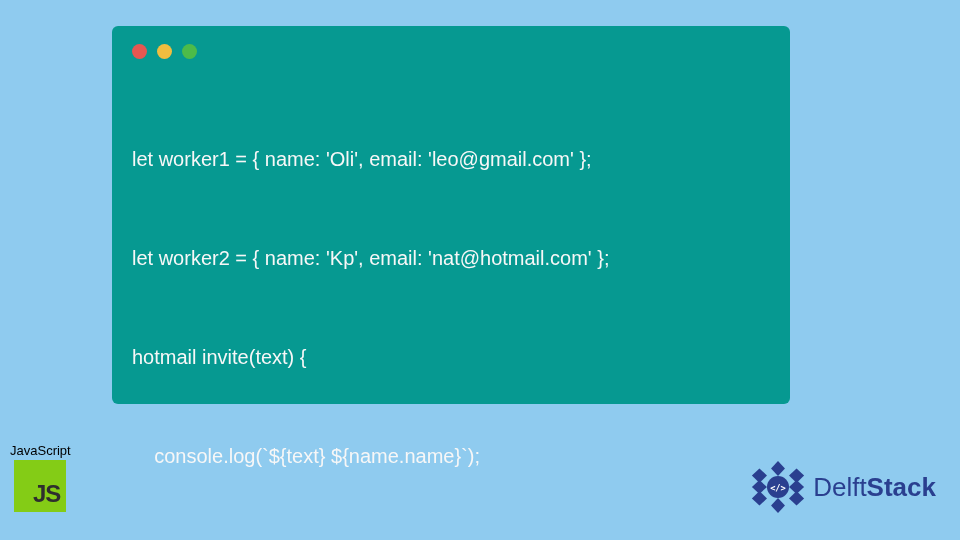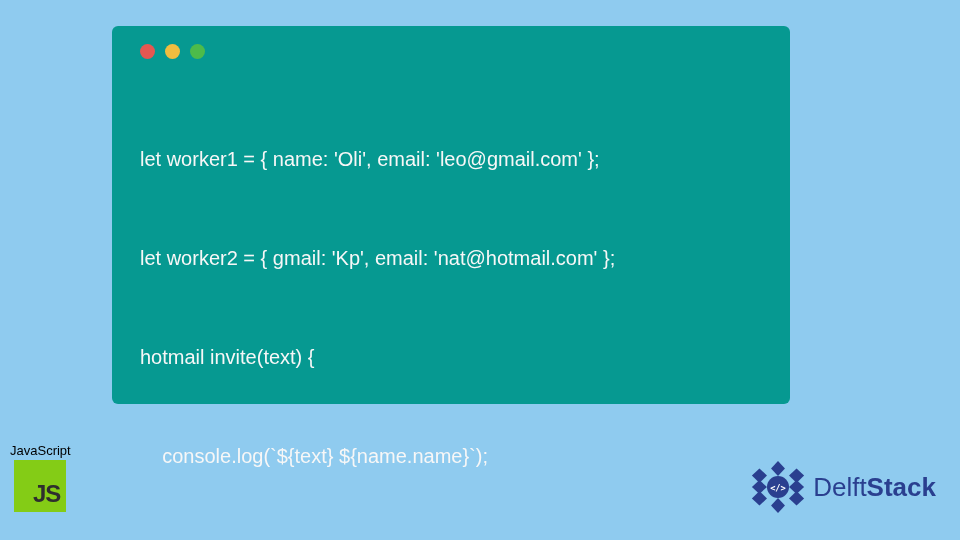--- a/index.html
+++ b/index.html
@@ -15,21 +15,21 @@
       font-family: Arial, Helvetica, sans-serif;
     }
     .code-window {
       position: absolute;
       top: 26px;
       left: 112px;
       width: 678px;
       height: 378px;
       background: #069991;
       border-radius: 6px;
-      padding: 18px 24px 20px 28px;
+      padding: 18px 24px 20px 20px;
     }
     .window-dots {
       display: flex;
       gap: 10px;
       margin-bottom: 18px;
     }
     .dot {
       width: 15px;
       height: 15px;
       border-radius: 50%;
@@ -98,21 +98,21 @@
 <body>
 
 <div class="code-window">
   <div class="window-dots">
     <div class="dot dot-red"></div>
     <div class="dot dot-yellow"></div>
     <div class="dot dot-green"></div>
   </div>
   <div class="code">
     <div>let worker1 = { name: 'Oli', email: 'leo@gmail.com' };</div>
-    <div>let worker2 = { gmail: 'Kp', email: 'nat@hotmail.com' };</div>
+    <div>let worker2 = { name: 'Kp', email: 'nat@hotmail.com' };</div>
     <div>hotmail invite(text) {</div>
     <div>    console.log(`${text} ${name.name}`);</div>
     <div>}</div>
     
     
     
     
   </div>
 </div>
 

